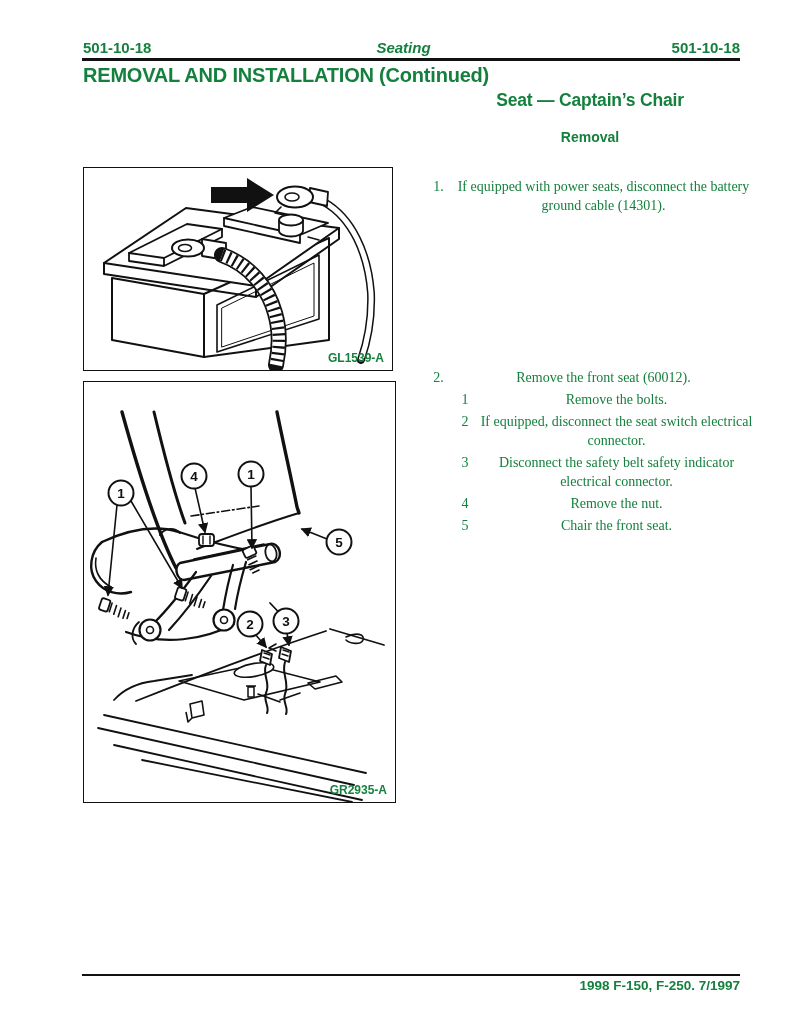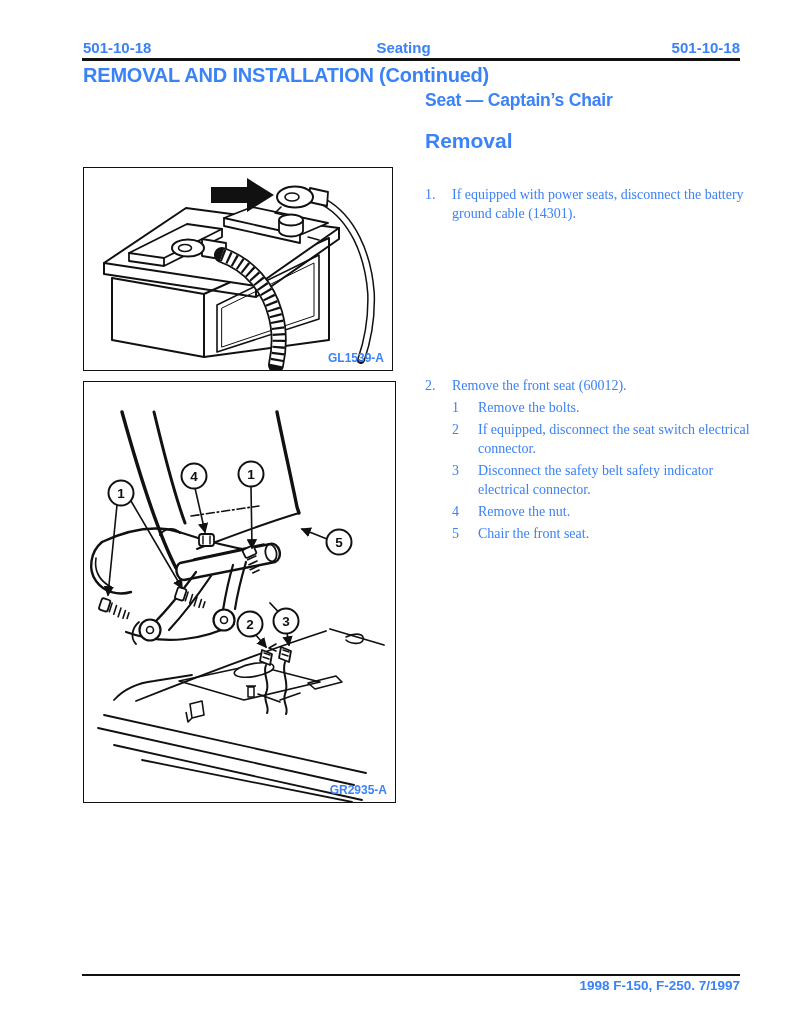--- a/index.html
+++ b/index.html
@@ -1,33 +1,33 @@
 <!DOCTYPE html>
 <html><head>
 <meta charset="utf-8">
 <style>
   html,body{margin:0;padding:0;background:#e8e8e8;}
   .page{
     position:relative;width:791px;height:1024px;background:#ffffff;
-    font-family:"Liberation Sans",sans-serif;color:#3b82f6;overflow:hidden;
+    font-family:"Liberation Sans",sans-serif;color:#15803d;overflow:hidden;
   }
   
   .hdr{position:absolute;left:83px;top:39px;width:657px;height:18px;
        font-weight:bold;font-size:15px;}
   .hdr .l{position:absolute;left:0;top:0;}
-  .hdr .c{position:absolute;left:0;right:16px;top:0;text-align:center;}
+  .hdr .c{position:absolute;left:0;right:16px;top:0;text-align:center;font-style:italic;}
   .hdr .r{position:absolute;right:0;top:0;}
   .rule{position:absolute;left:82px;width:658px;height:2.5px;background:#111;}
   .rule.top{top:58px;}
   .rule.bot{top:974px;height:2px;}
   .section-heading{position:absolute;left:83px;top:64px;font-weight:bold;font-size:20px;letter-spacing:-0.2px;}
   
-  .col{position:absolute;left:425px;top:90px;width:330px;}
+  .col{position:absolute;left:425px;top:90px;width:330px;text-align:center;}
   .art-title{font-weight:bold;font-size:17.5px;margin:0 0 18px 0;letter-spacing:-0.2px;}
-  .art-sub{font-weight:bold;font-size:21px;margin:0 0 32px 0;}
+  .art-sub{font-weight:bold;font-size:14px;margin:0 0 32px 0;}
   .steps{font-family:"Liberation Serif",serif;font-size:14px;line-height:19px;}
   .step{display:flex;align-items:flex-start;}
   .step .n{width:27px;flex:0 0 27px;}
   .step .t{flex:1;}
   .step1{margin-bottom:0;}
   .gap-to-step2{height:153px;}
   .substeps{margin-left:27px;margin-top:3px;}
   .substep{display:flex;align-items:flex-start;margin-top:3px;}
   .substep .n{width:26px;flex:0 0 26px;}
   .substep .t{flex:1;}

